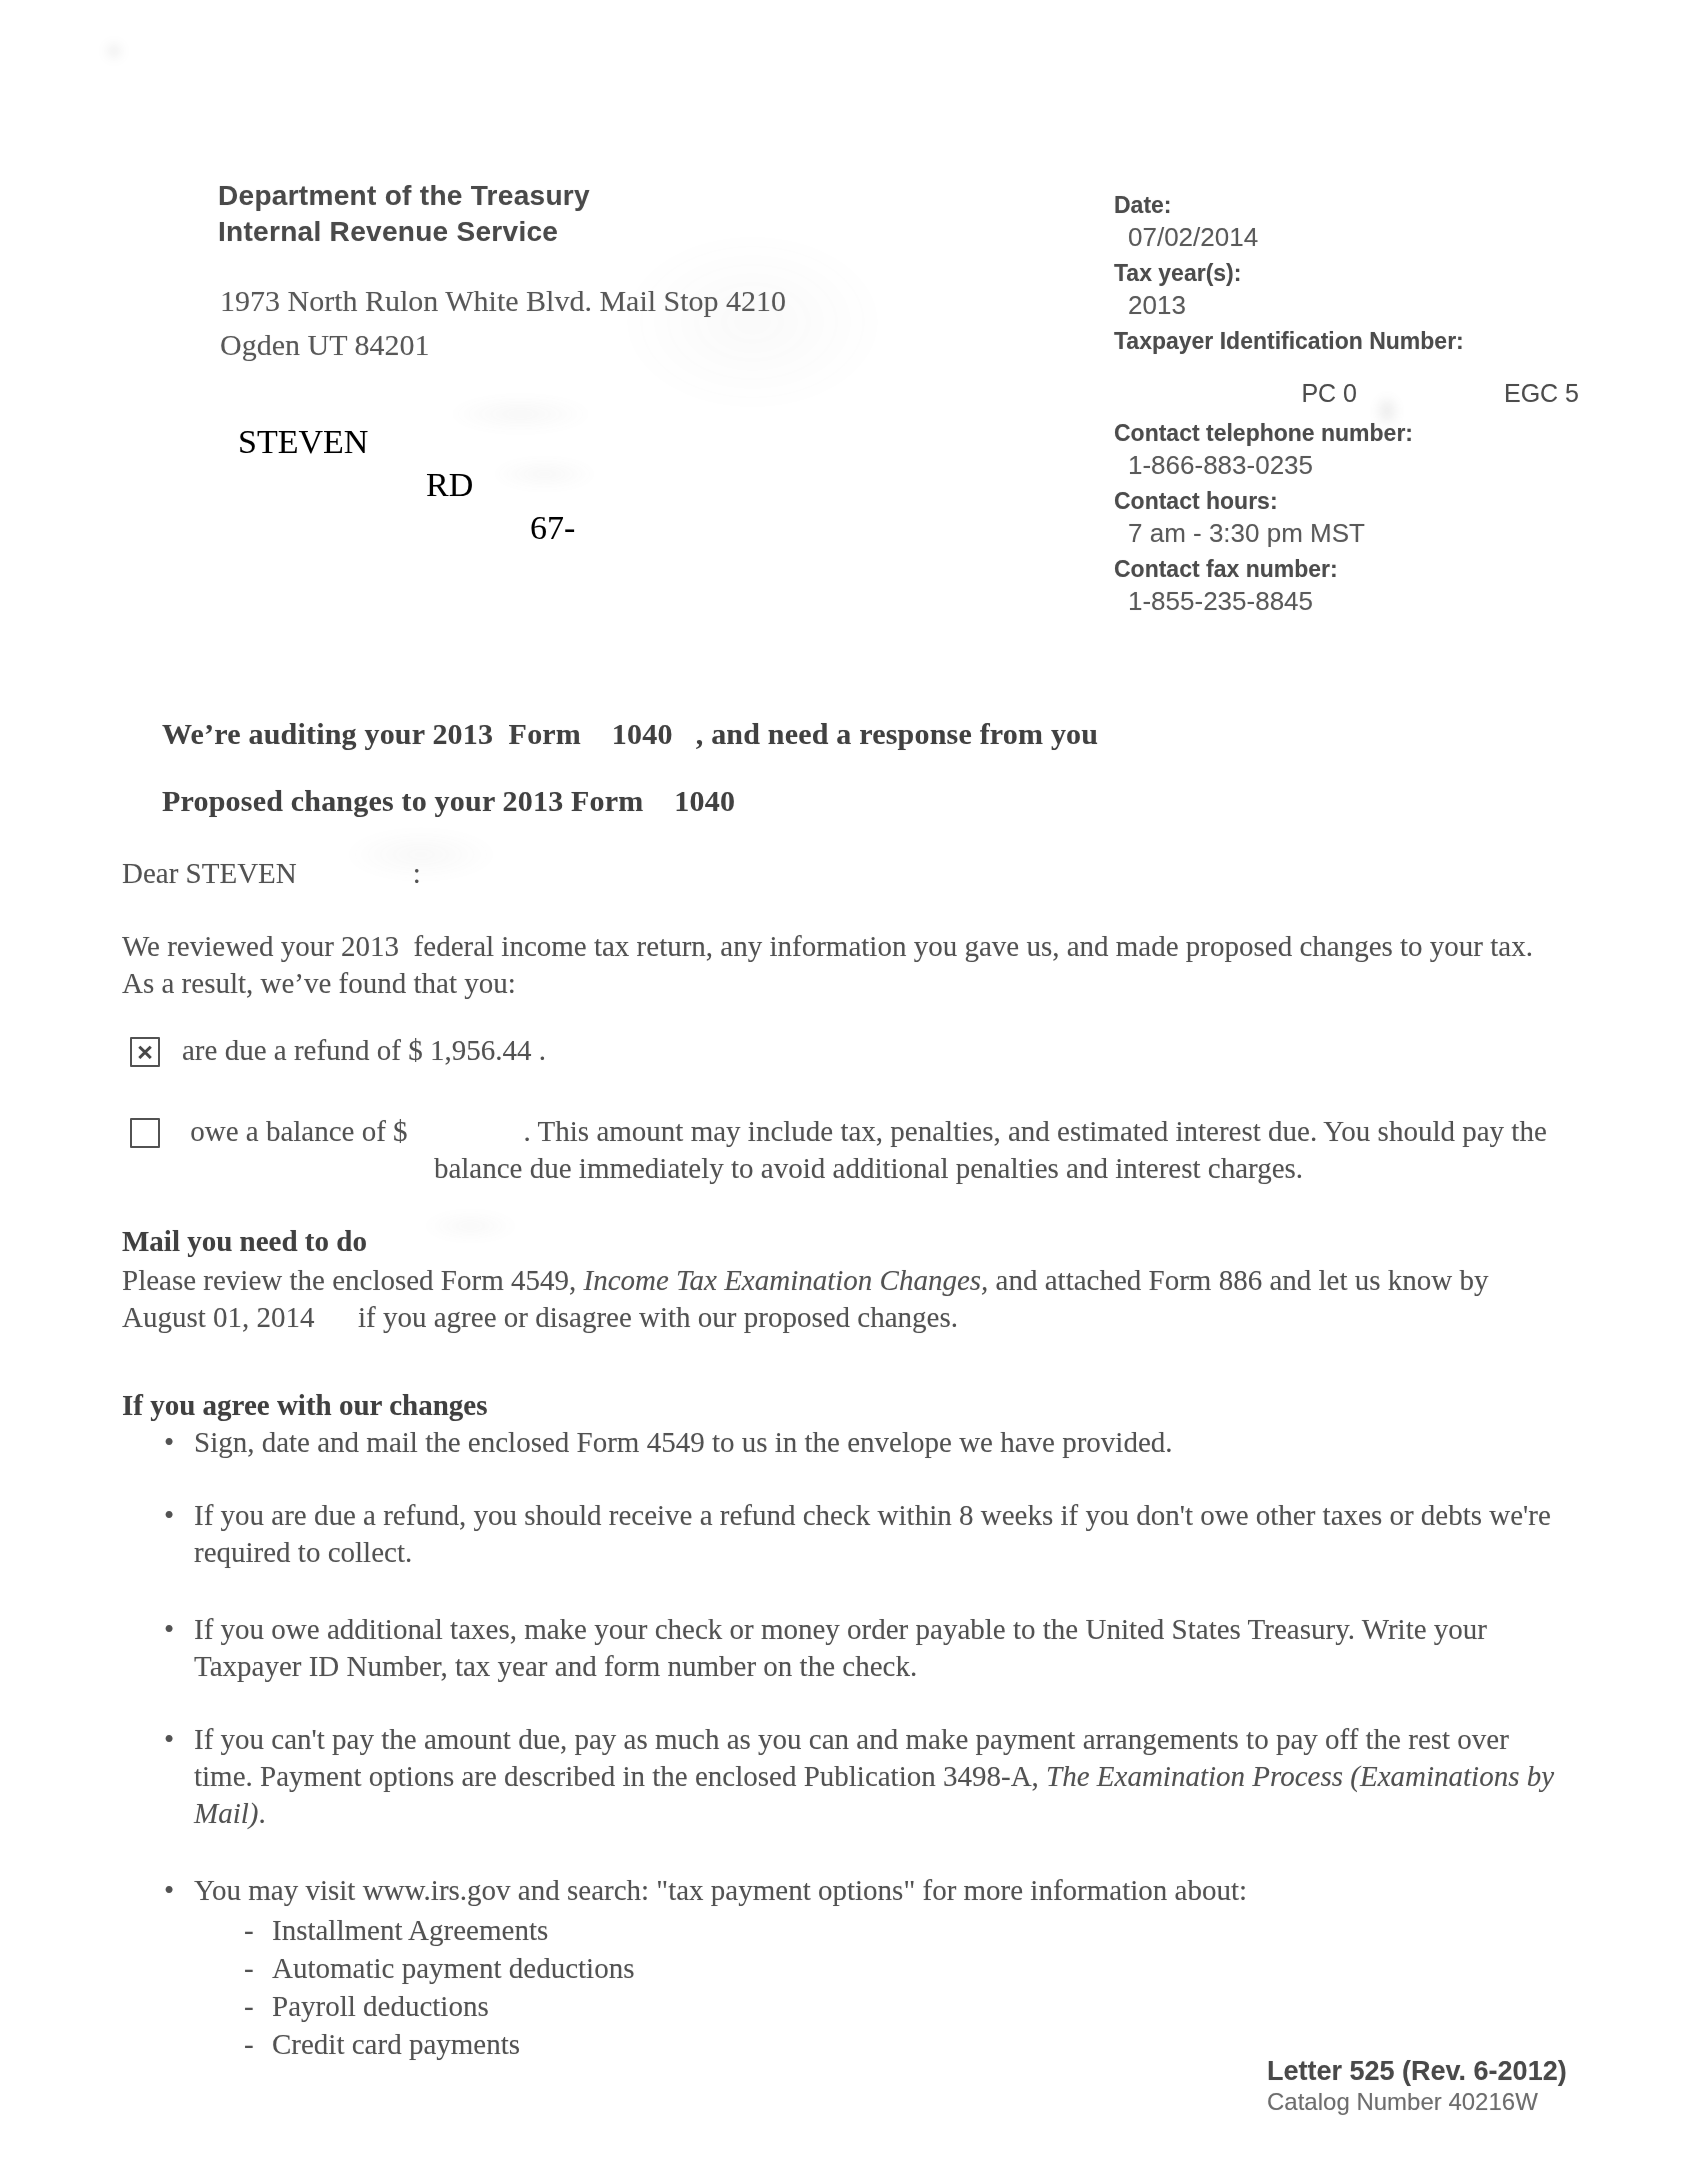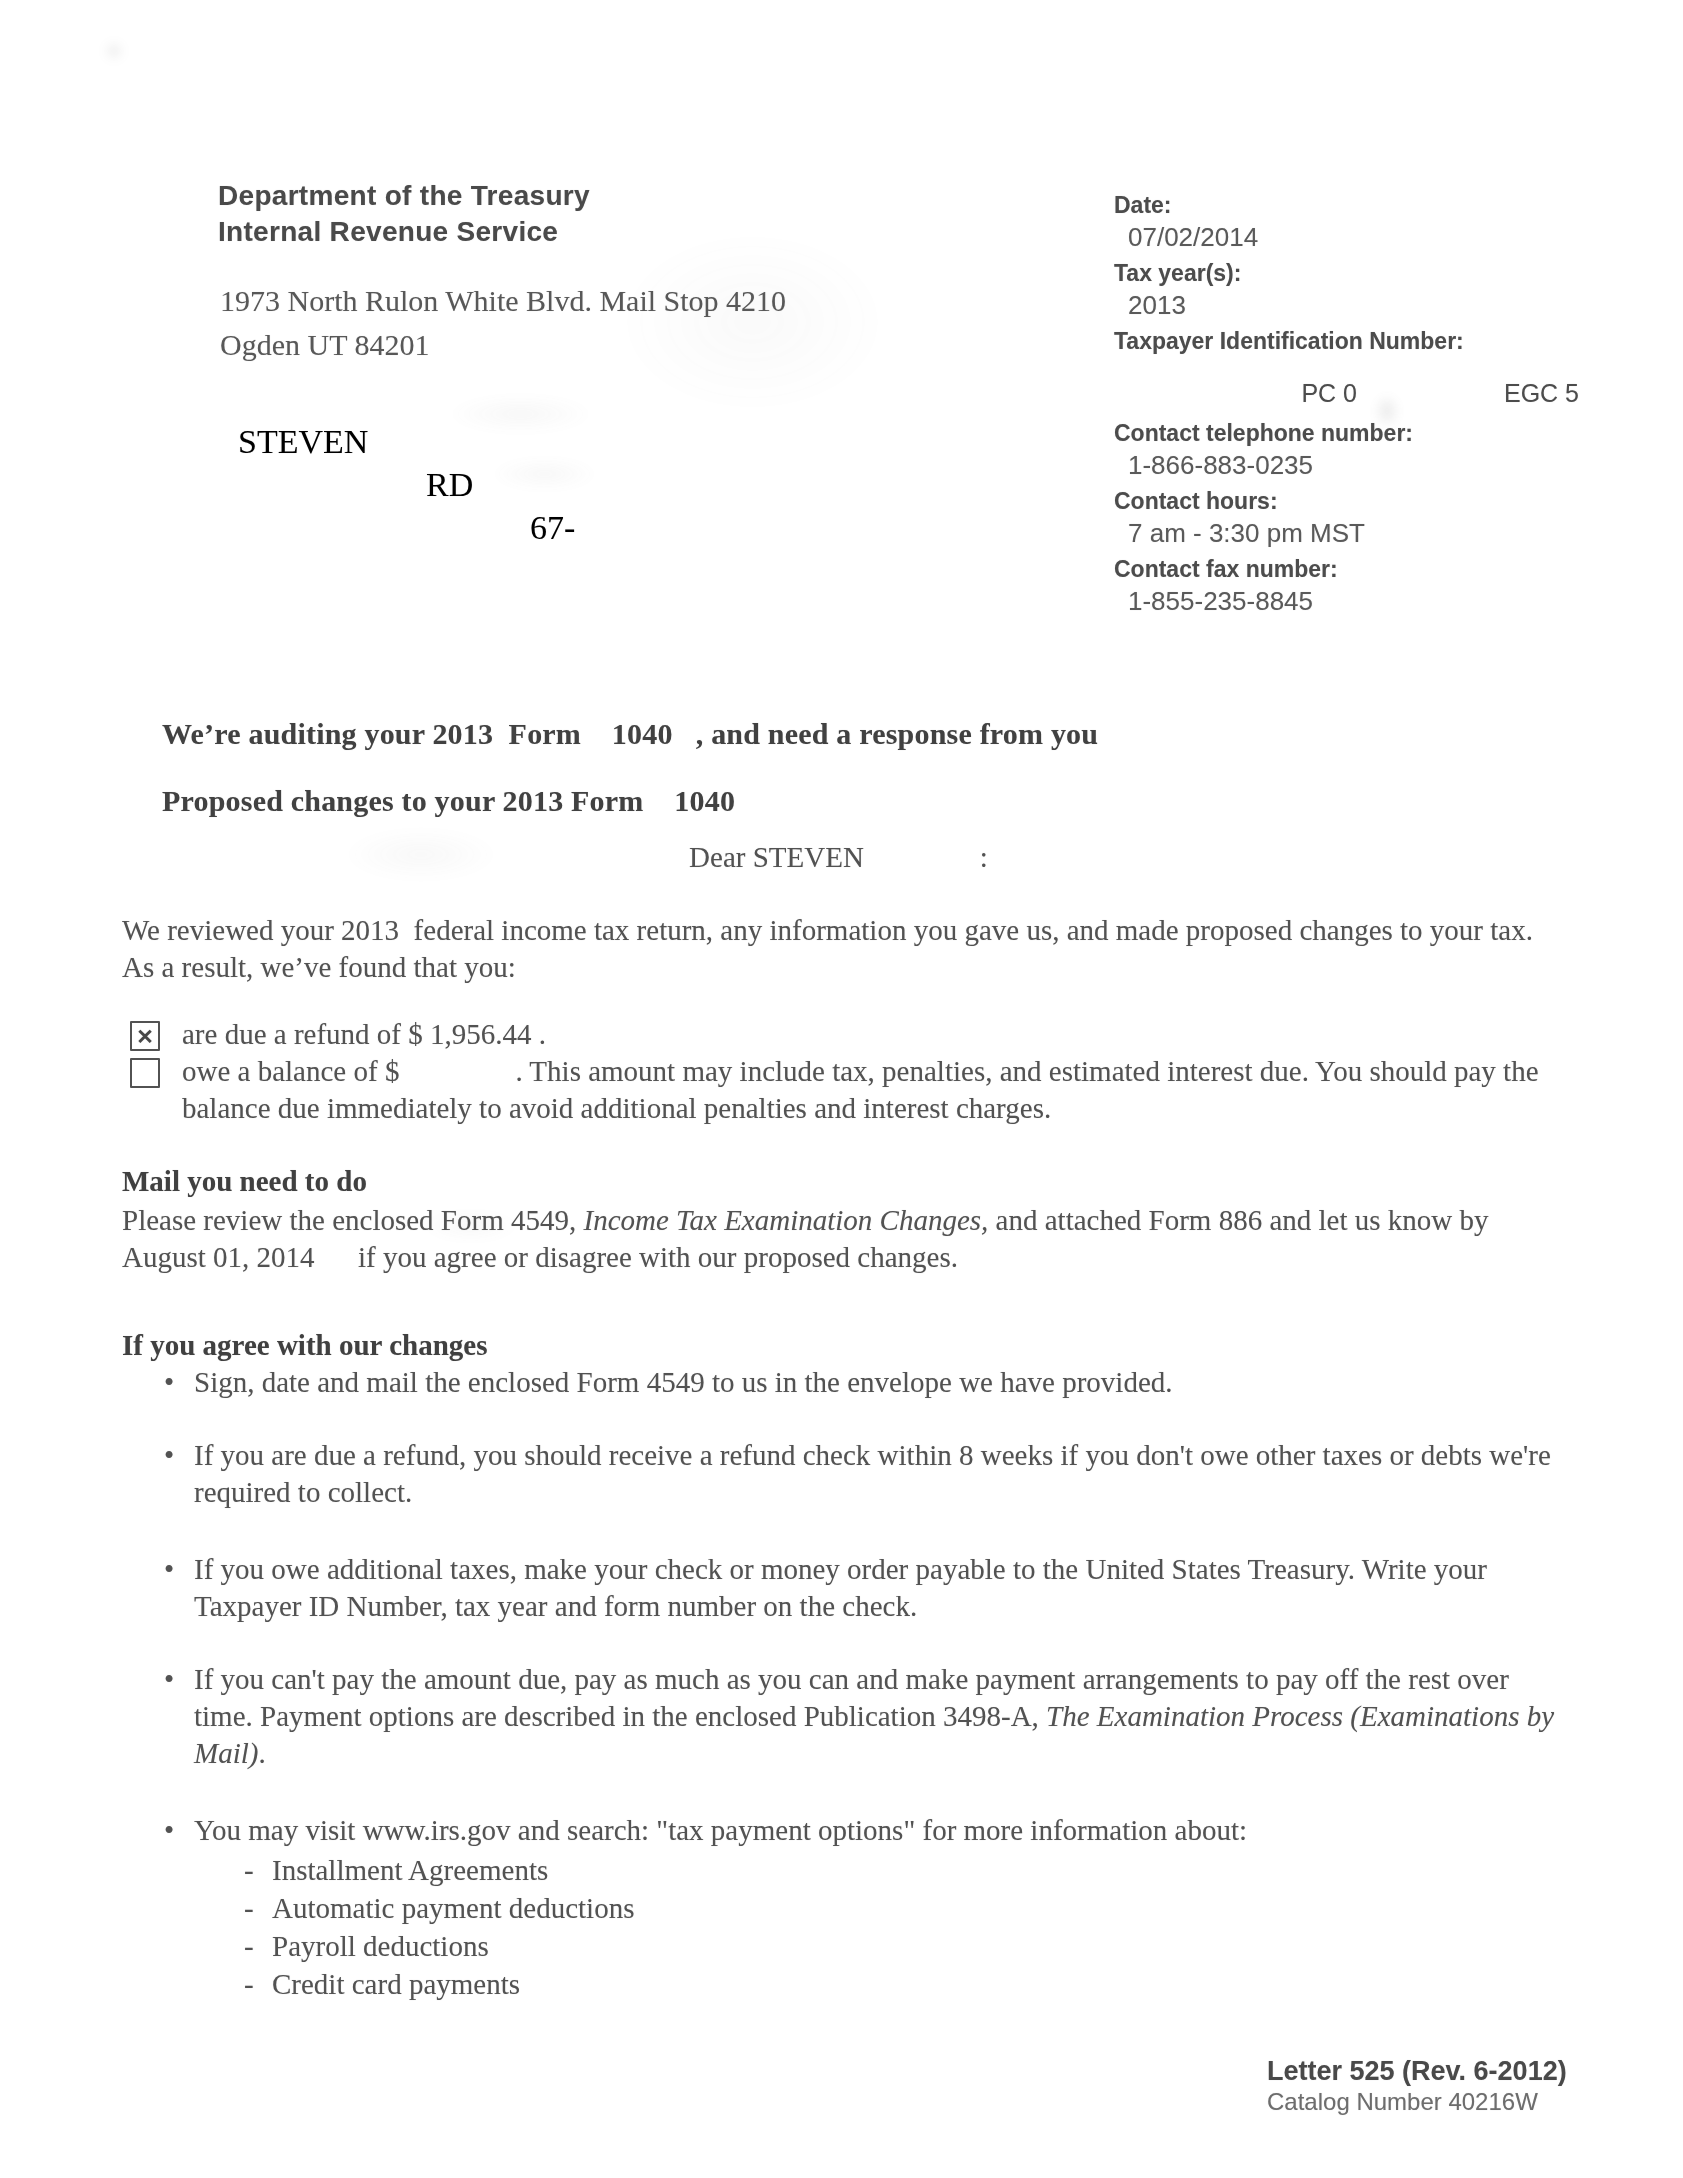--- a/index.html
+++ b/index.html
@@ -42,26 +42,26 @@
   .meta .codes{display:flex;font-size:25px;color:#4c4c4c;margin:24px 0 12px 0;justify-content:flex-end;}
   .meta .codes .egc{margin-left:147px;}
 
   
   .main{
     position:absolute;left:122px;top:715px;width:1433px;
     font-size:29px;line-height:37px;color:#525252;
   }
   .subj{font-weight:bold;font-size:30px;color:#414141;letter-spacing:0.2px;margin-left:40px;}
   .subj2{margin-top:30px;}
-  .dear{margin-top:20px;text-align:center;}
+  .dear{margin-top:36px;}
   .para{margin-top:36px;}
 
   .check-row{display:flex;align-items:flex-start;}
   .check-row.first{margin-top:30px;}
-  .check-row.second{}
+  .check-row.second{margin-top:44px;text-align:center;}
   .cbox{
     flex:0 0 auto;width:26px;height:26px;margin:5px 0 0 8px;
     border:2px solid #525252;border-radius:1px;
     display:flex;align-items:center;justify-content:center;
     font-family:"Liberation Sans", sans-serif;font-size:21px;font-weight:bold;color:#474747;
     line-height:1;
   }
   .check-text{margin-left:22px;}
 
   .sect-h{font-weight:bold;font-size:29px;color:#404040;}

